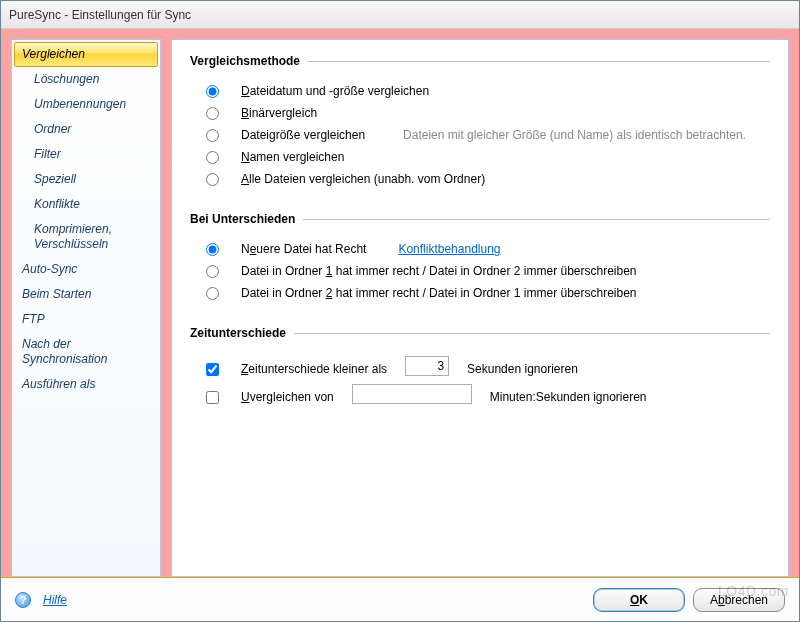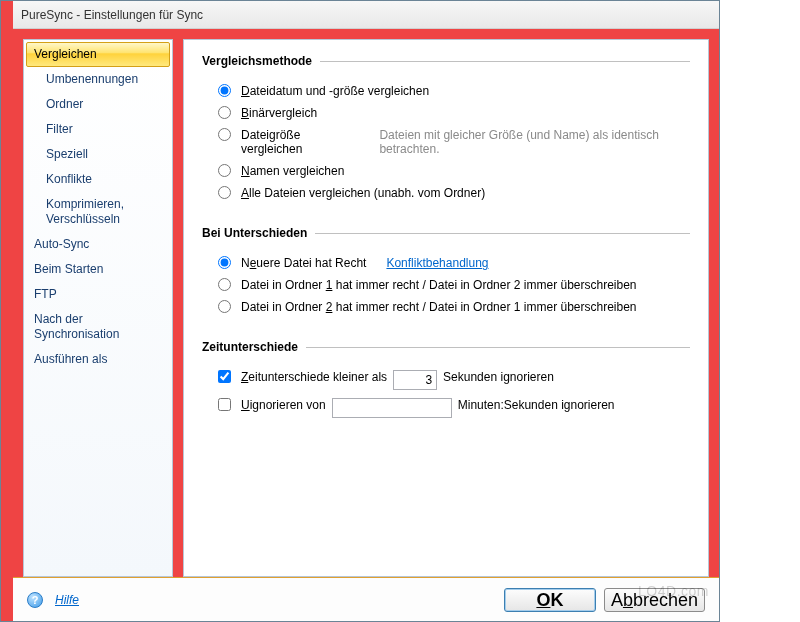--- a/index.html
+++ b/index.html
@@ -4,26 +4,25 @@
 <style>
   * { box-sizing: border-box; }
   html, body {
     margin: 0; padding: 0;
     font-family: "Segoe UI", Tahoma, sans-serif;
     font-size: 12px;
     background: #fff;
     color: #000;
   }
   .window {
-    width: 720px; height: 622px;
+    width: 800px; height: 622px;
     border: 1px solid #6b8496;
-    background: #ef4444;
+    background: #fca5a5;
     display: flex; flex-direction: column;
     position: relative;
-    padding-left: 12px;
   }
   .titlebar {
     height: 28px;
     background: linear-gradient(to bottom, #f7f7f7, #e8e8e8);
     border-bottom: 1px solid #d0d0d0;
     display: flex; align-items: center;
     padding: 0 8px;
     color: #333;
   }
   .body-area {
@@ -38,20 +37,21 @@
     border: 1px solid #b8c7d6;
     background: linear-gradient(to bottom, #ffffff, #f4f8fc);
     padding: 2px;
     overflow-y: auto;
   }
   .side-item {
     padding: 5px 6px 5px 8px;
     color: #1a3e6e;
     cursor: pointer;
     line-height: 1.25;
+    font-style: italic;
   }
   .side-item.child { padding-left: 20px; }
   .side-item.selected {
     background: linear-gradient(to bottom, #fff7c9 0%, #ffe36b 45%, #ffd23a 46%, #ffe97e 100%);
     border: 1px solid #d4a017;
     border-radius: 2px;
     padding: 4px 5px 4px 7px;
     color: #000;
   }
   .content {
@@ -65,23 +65,23 @@
   .group-header {
     display: flex; align-items: center;
     font-weight: bold;
     margin-bottom: 12px;
     color: #000;
   }
   .group-header .rule {
     flex: 1; height: 1px; background: #c0c0c0; margin-left: 8px;
   }
   .opt-row {
-    display: flex; align-items: flex-start;
+    display: flex; align-items: flex-end;
     padding: 4px 0 4px 16px;
-    gap: 6px;
+    gap: 18px;
   }
   .opt-row input[type=radio], .opt-row input[type=checkbox] {
     margin: 0 4px 0 0;
     width: 13px; height: 13px;
   }
   .opt-label { color: #000; }
   .opt-desc { color: #8a8a8a; margin-left: 20px; }
   .link { color: #0066cc; text-decoration: underline; cursor: pointer; margin-left: 14px; }
   .num-input {
     width: 44px; height: 20px;
@@ -109,22 +109,22 @@
     background: radial-gradient(circle at 35% 30%, #bfe3ff, #3e9be9);
     border: 1px solid #2a7cc7;
     display: inline-flex; align-items: center; justify-content: center;
     color: #fff; font-weight: bold; font-size: 11px;
   }
   .footer .spacer { flex: 1; }
   .btn {
     min-width: 92px; height: 24px;
     background: linear-gradient(to bottom, #fdfdfd, #e6e6e6);
     border: 1px solid #8b8b8b;
-    border-radius: 3px;
-    font-family: inherit; font-size: 18px;
+    border-radius: 9px;
+    font-family: inherit; font-size: 12px;
     cursor: pointer;
   }
   .btn.default {
     border: 1px solid #3c7fb1;
     box-shadow: 0 0 0 1px #a4cdec inset;
   }
   .watermark {
     position: absolute;
     right: 10px; bottom: 22px;
     color: rgba(0,0,0,0.18);
@@ -139,20 +139,21 @@
 <div class="window">
 
   <div class="titlebar">
     <span>PureSync - Einstellungen für Sync</span>
   </div>
 
   <div class="body-area">
 
     <div class="sidebar" id="sidebar">
         <div class="side-item selected">Vergleichen</div>
+        <div class="side-item child">Löschungen</div>
         <div class="side-item child">Umbenennungen</div>
         <div class="side-item child">Ordner</div>
         <div class="side-item child">Filter</div>
         <div class="side-item child">Speziell</div>
         <div class="side-item child">Konflikte</div>
         <div class="side-item child">Komprimieren, Verschlüsseln</div>
         <div class="side-item">Auto-Sync</div>
         <div class="side-item">Beim Starten</div>
         <div class="side-item">FTP</div>
         <div class="side-item">Nach der Synchronisation</div>
@@ -224,21 +225,21 @@
           <label class="opt-label" for="tz1">
             <span class="u">Z</span><span>eitunterschiede kleiner als</span>
           </label>
           <input class="num-input" value="3" style="">
           <span class="opt-label">Sekunden ignorieren</span>
         </div>
 
         <div class="opt-row">
           <input type="checkbox" id="tz2" style="">
           <label class="opt-label" for="tz2">
-            <span class="u">U</span><span>ignorieren von</span>
+            <span class="u">U</span><span>vergleichen von</span>
           </label>
           <input class="txt-input" value="" style="">
           <span class="opt-label">Minuten:Sekunden ignorieren</span>
         </div>
       </div>
 
     </div>
   </div>
 
   <div class="footer">

